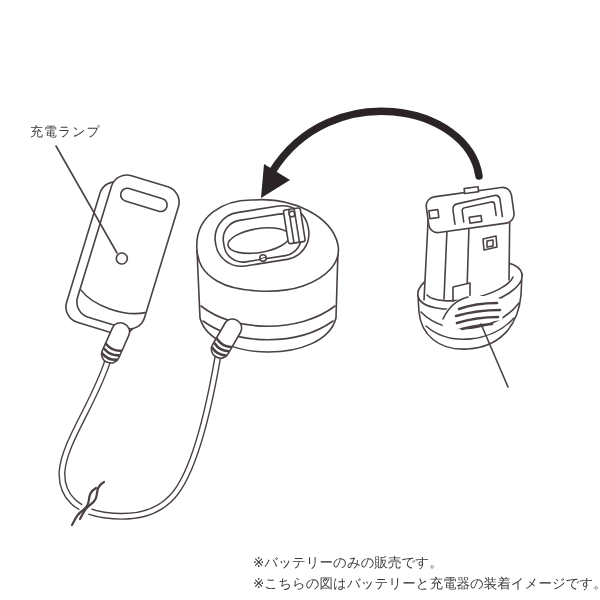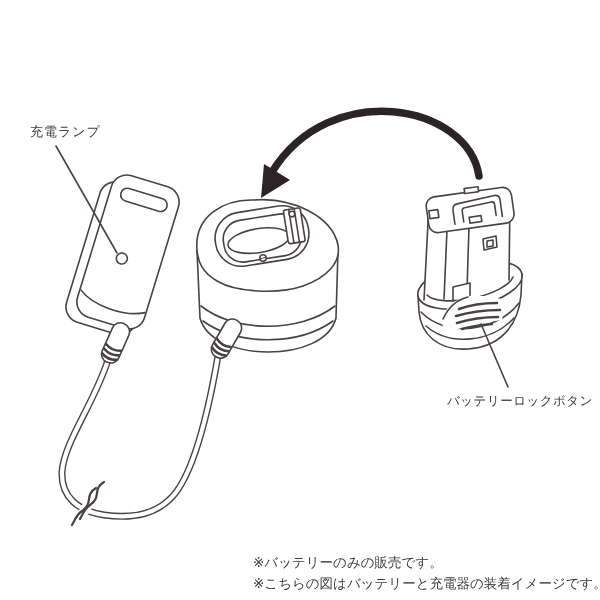--- a/index.html
+++ b/index.html
@@ -128,20 +128,19 @@
 
       <g stroke="#2b2426">
         <path stroke-width="7.5" d="M 479 176 C 468 104 330 78 272 172"></path>
         <polygon stroke="none" points="261,198 290,180 264,164" fill="#2b2426"></polygon>
       </g>
     </g>
   </svg>
 
   <div class="callout callout--lamp">充電ランプ</div>
 
-  <div class="callout callout--lock">バッテリーロックボタン</div>
 
   <div class="notes">
     <div class="note">※バッテリーのみの販売です。</div>
     <div class="note">※こちらの図はバッテリーと充電器の装着イメージです。</div>
   </div>
 
 </div>
 
 </body></html>

